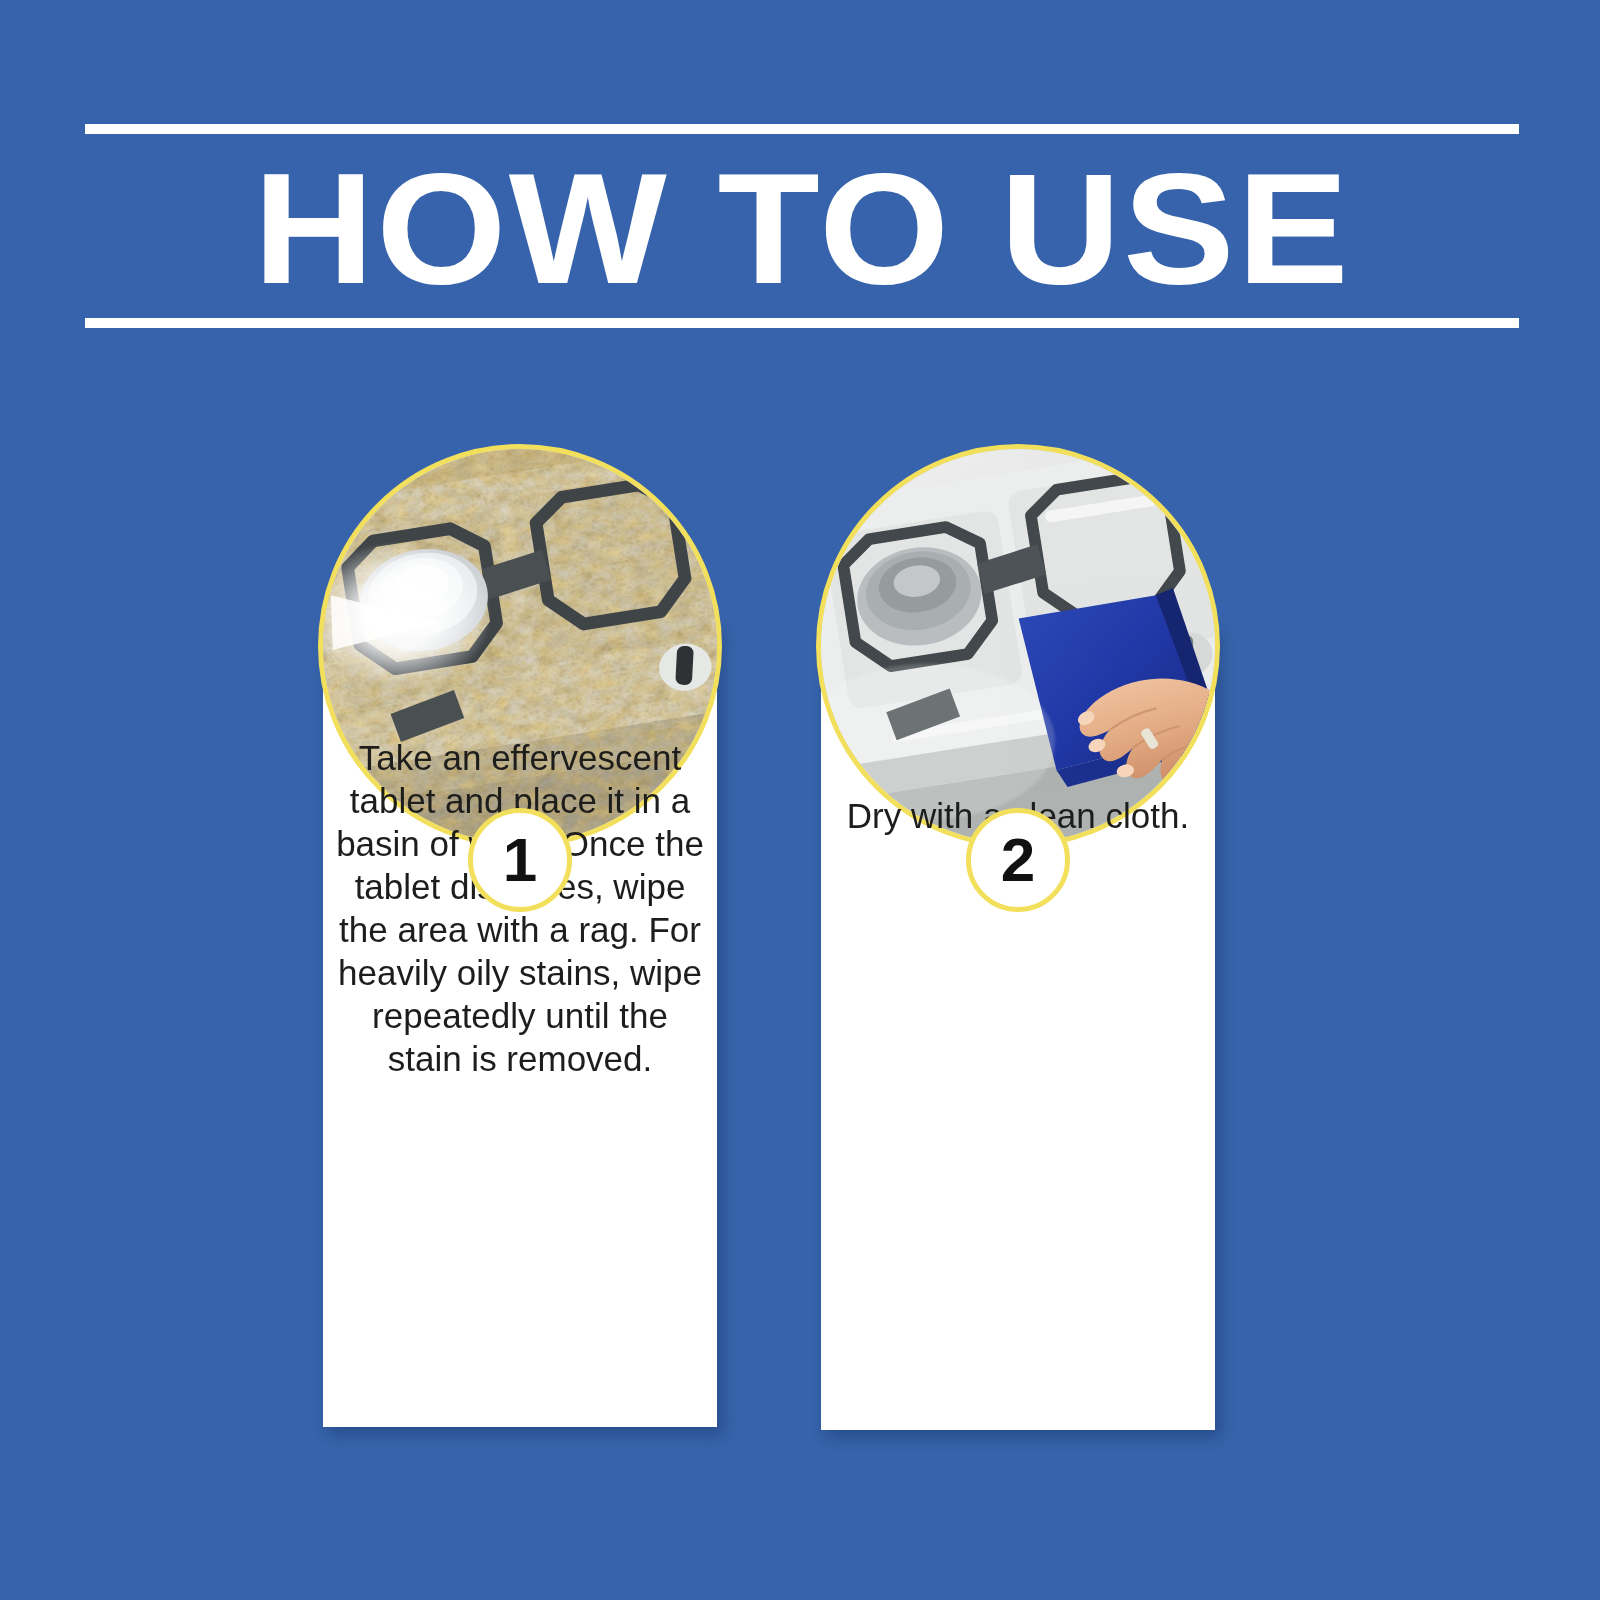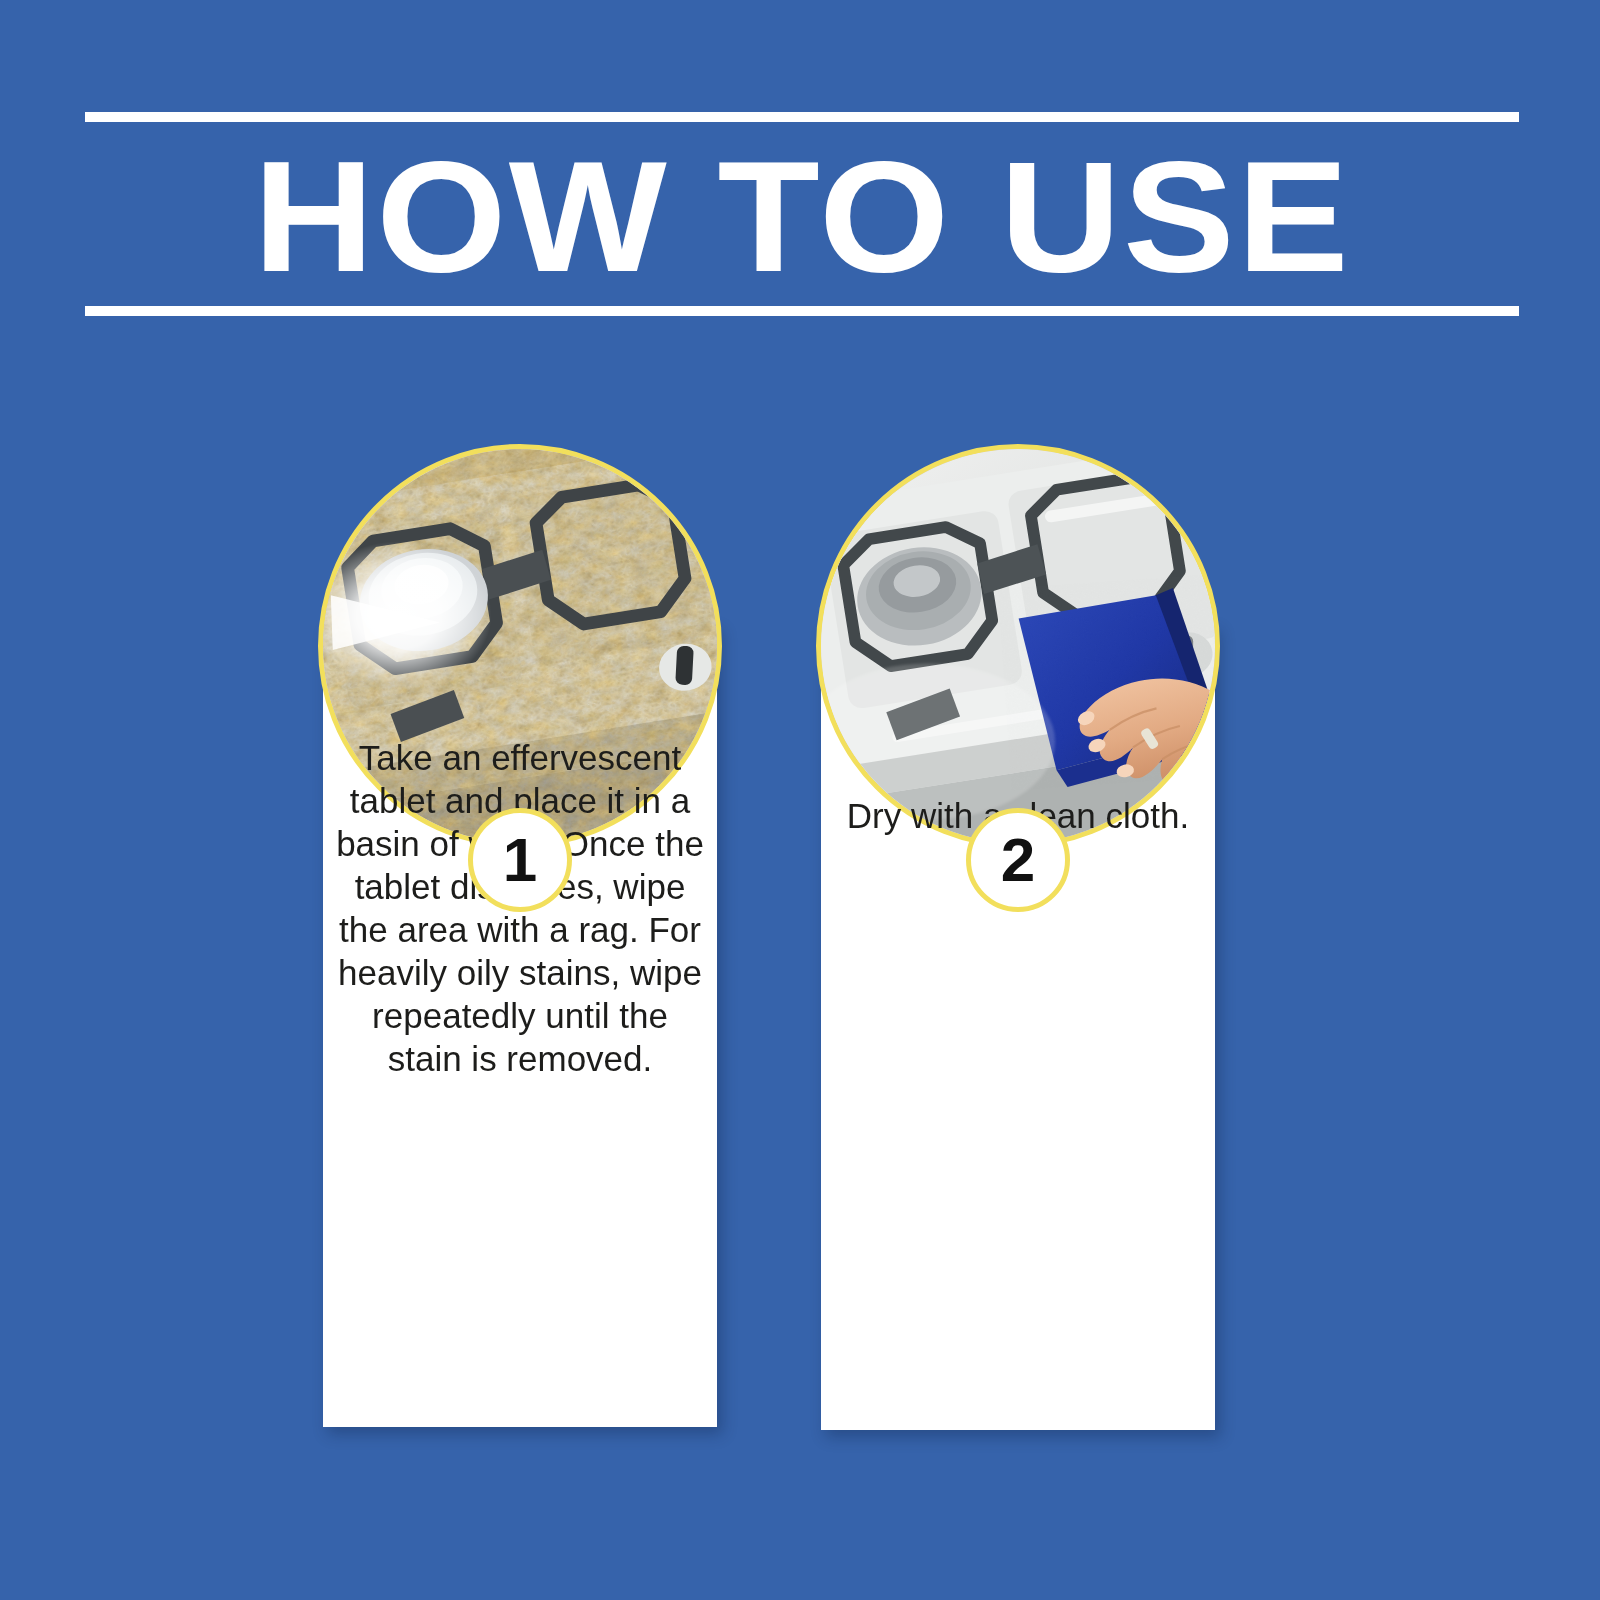--- a/index.html
+++ b/index.html
@@ -12,21 +12,21 @@
     background: #3663ab;
     font-family: "Liberation Sans", sans-serif;
     overflow: hidden;
     position: relative;
   }
 
   
   .header {
     position: absolute;
     left: 85px;
-    top: 112px;
+    top: 124px;
     width: 1434px;
   }
   .rule {
     height: 10px;
     background: #ffffff;
     width: 100%;
   }
   .rule-top { margin-bottom: 0; }
   .rule-bottom { margin-top: 0; }
   .title {

